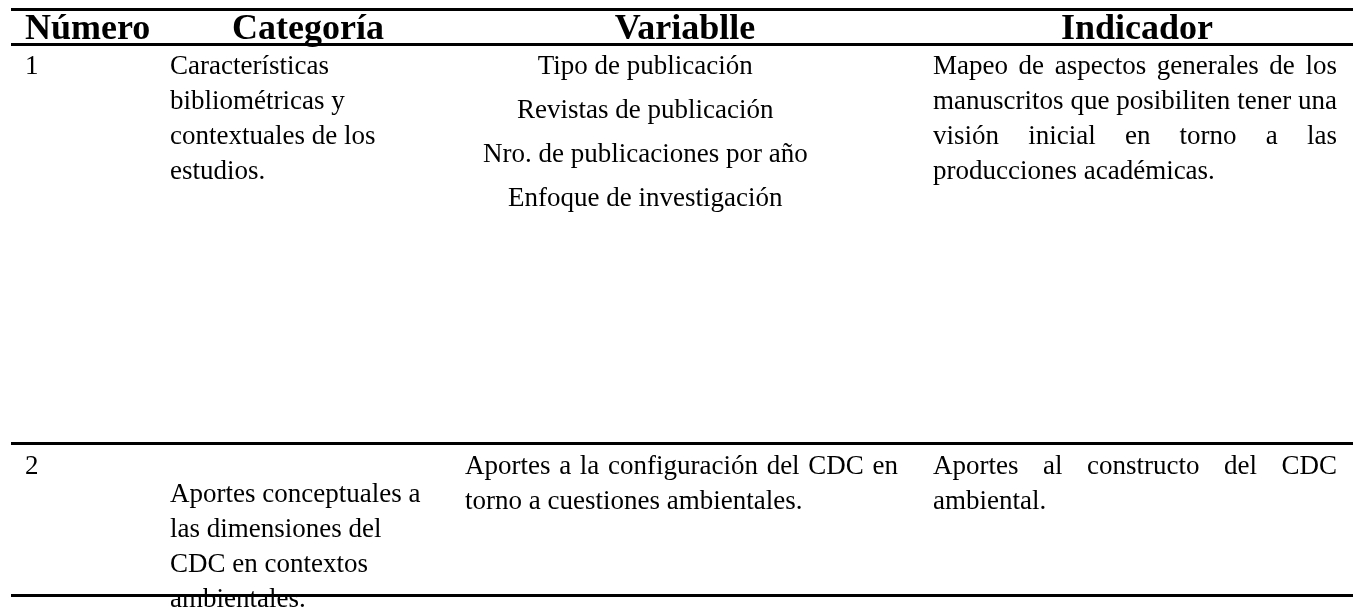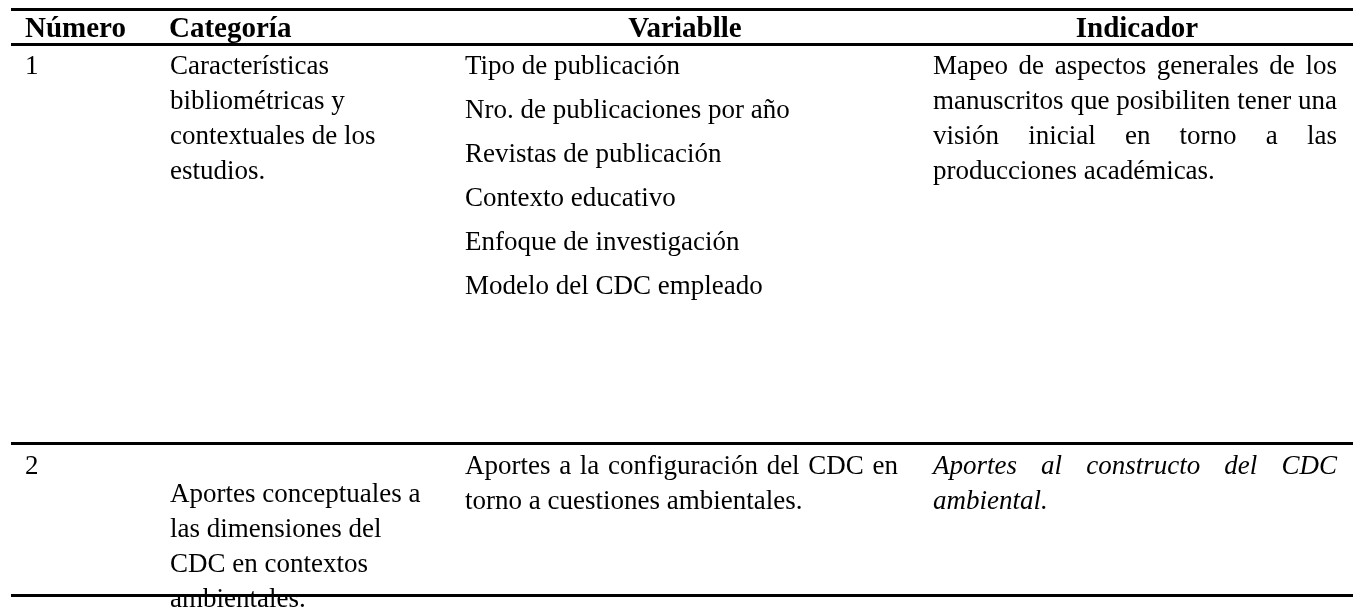--- a/index.html
+++ b/index.html
@@ -29,21 +29,21 @@
       background: #000;
     }
     .cell {
       position: absolute;
       font-size: 27px;
       line-height: 35px;
     }
     .hdr {
       position: absolute;
       top: 2px;
-      font-size: 29px;
+      font-size: 36px;
       line-height: 35px;
       font-weight: bold;
     }
     .justify {
       text-align: justify;
       text-align-last: left;
     }
     .var-list {
       position: absolute;
       margin: 0;
@@ -61,39 +61,37 @@
 
 <div class="table">
 
   <div class="rule" style="top:0px;"></div>
   <div class="rule" style="top:35px;"></div>
   <div class="rule" style="top:434px;"></div>
   <div class="rule" style="top:586px;"></div>
 
   <div>
     <div class="hdr" style="left:14px; width:130px;">Número</div>
-    <div class="hdr" style="left:158px; width:278px; text-align:left;">Categoría</div>
+    <div class="hdr" style="left:158px; width:278px; text-align:center;">Categoría</div>
     <div class="hdr" style="left:444px; width:460px; text-align:center;">Variablle</div>
     <div class="hdr" style="left:910px; width:432px; text-align:center;">Indicador</div>
   </div>
 
   <div>
     <div class="cell" style="left:14px; top:40px; width:120px;">1</div>
     <div class="cell" style="left:159px; top:40px; width:262px;">Características bibliométricas y contextuales de los estudios.</div>
-    <ul class="var-list" style="left:454px; top:35px;">
+    <ul class="var-list" style="left:472px; top:35px;text-align:center;">
       <li>Tipo de publicación</li>
+      <li>Revistas de publicación</li>
       <li>Nro. de publicaciones por año</li>
-      <li>Revistas de publicación</li>
-      <li>Contexto educativo</li>
       <li>Enfoque de investigación</li>
-      <li>Modelo del CDC empleado</li>
     </ul>
     <div class="cell justify" style="left:922px; top:40px; width:404px;">Mapeo de aspectos generales de los manuscritos que posibiliten tener una visión inicial en torno a las producciones académicas.</div>
   </div>
 
   <div>
     <div class="cell" style="left:14px; top:440px; width:120px;">2</div>
     <div class="cell" style="left:159px; top:440px; width:268px;margin-top:28px;">Aportes conceptuales a las dimensiones del CDC en contextos ambientales.</div>
     <div class="cell justify" style="left:454px; top:440px; width:433px;">Aportes a la configuración del CDC en torno a cuestiones ambientales.</div>
-    <div class="cell justify" style="left:922px; top:440px; width:404px;font-style:italic;">Aportes al constructo del CDC ambiental.</div>
+    <div class="cell justify" style="left:922px; top:440px; width:404px;">Aportes al constructo del CDC ambiental.</div>
   </div>
 
 </div>
 
 </body></html>

